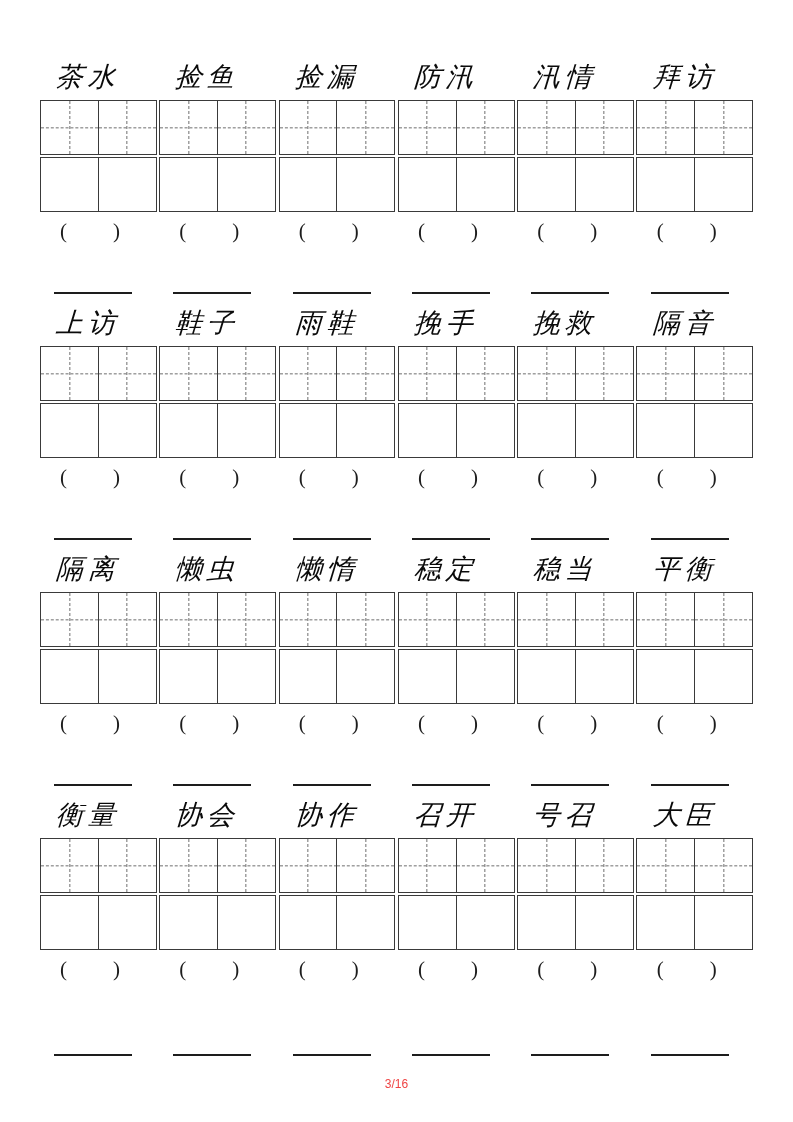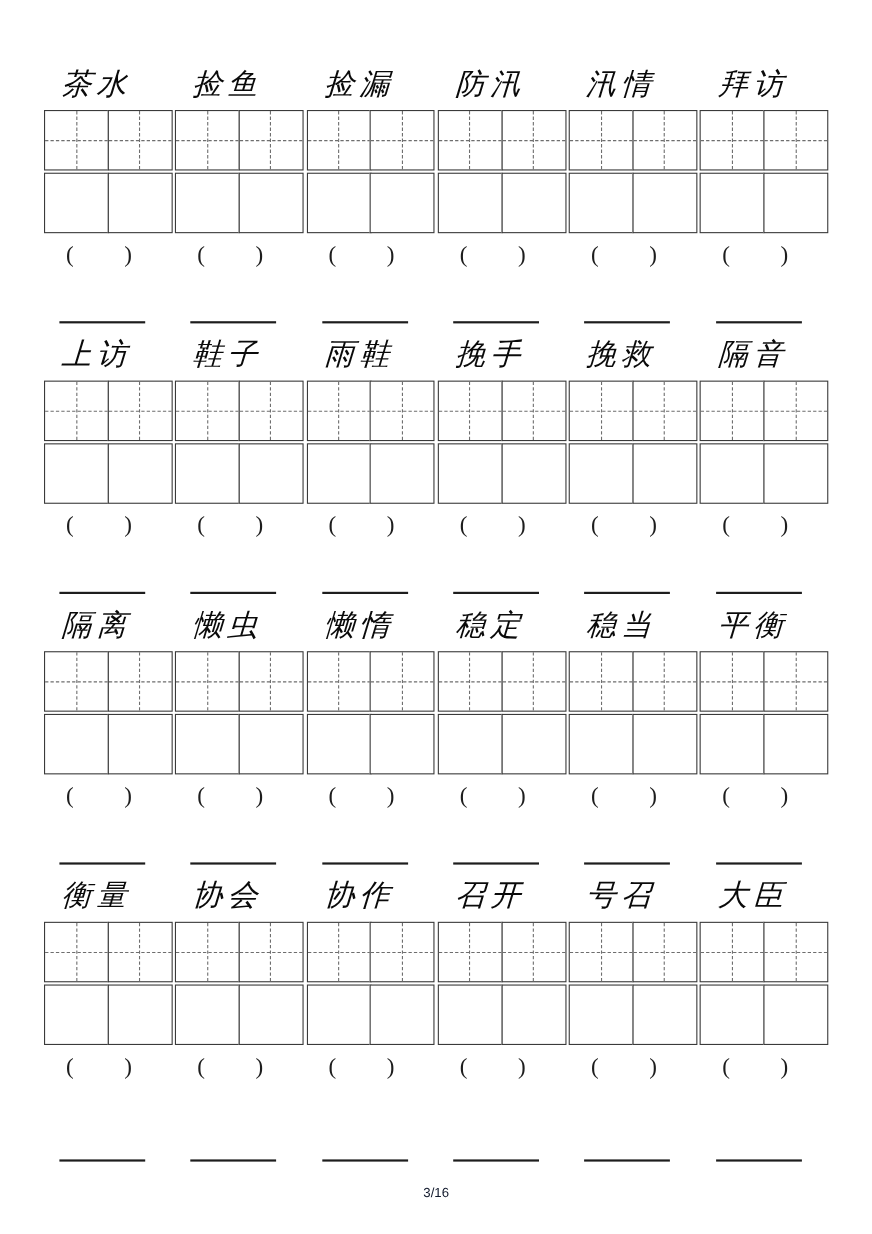--- a/index.html
+++ b/index.html
@@ -156,21 +156,21 @@
 
   
   .page-number {
     position: absolute;
     left: 0;
     right: 0;
     top: 1077px;
     text-align: center;
     font-family: "Liberation Sans", sans-serif;
     font-size: 12px;
-    color: #0f172a;
+    color: #ef4444;
     letter-spacing: 0px;
   }
 </style>
 </head>
 <body>
 
 <div class="page">
   <div class="sheet" id="sheet">
       <div class="row-block">
         <div class="word-row">

